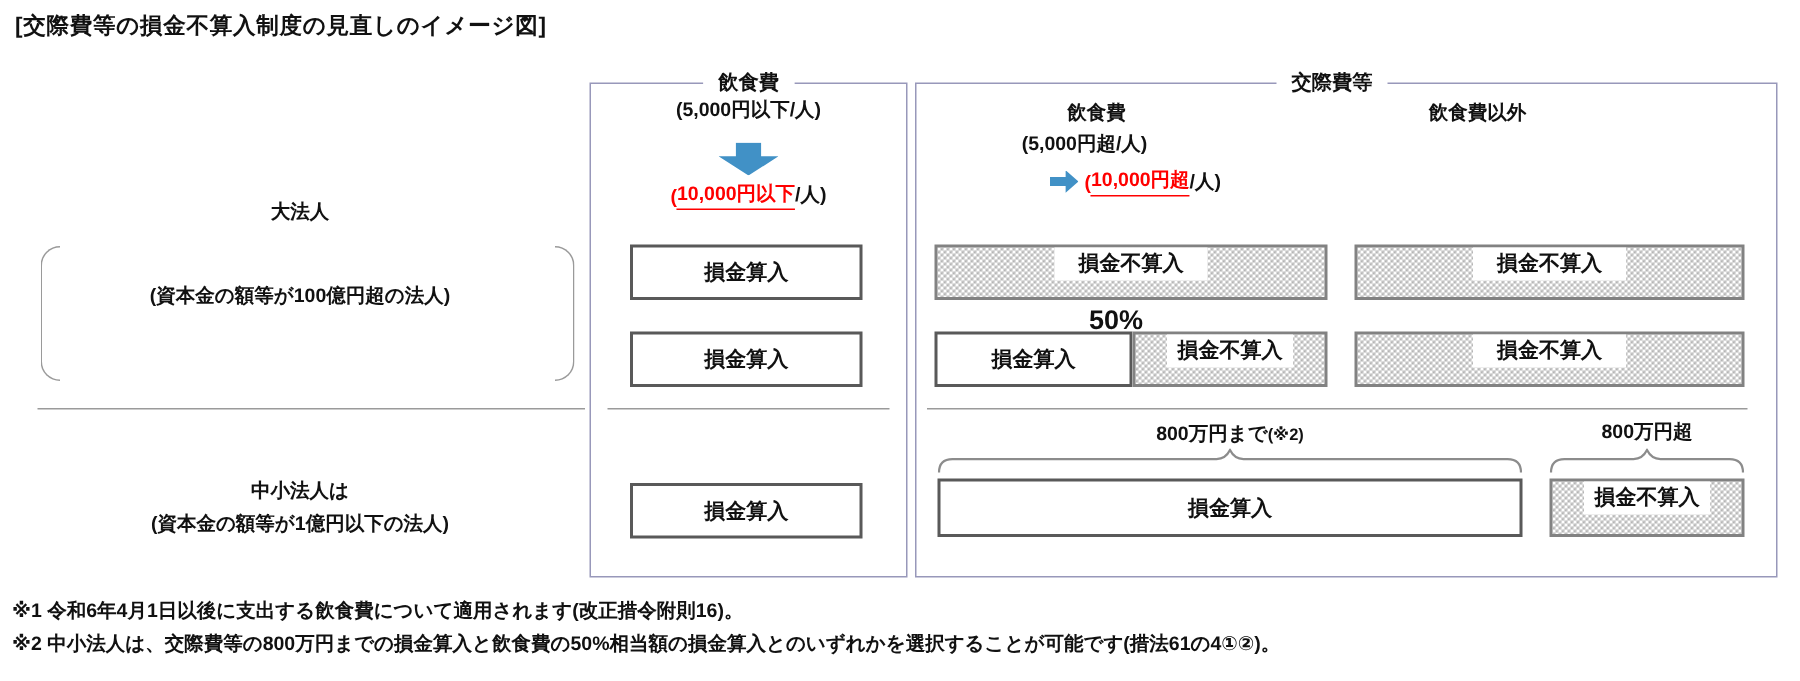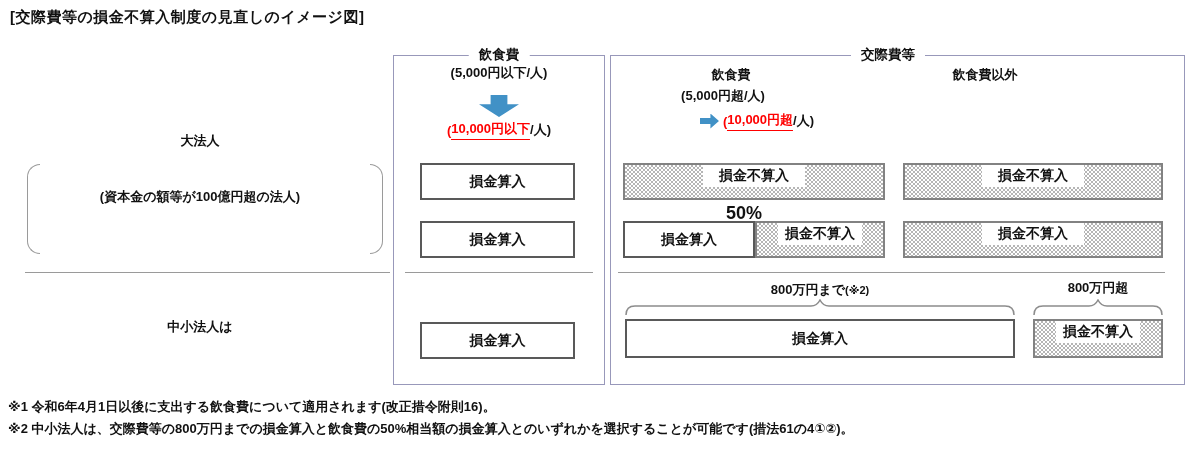--- a/index.html
+++ b/index.html
@@ -55,20 +55,21 @@
 
   <div class="abs cx onborder" style="left:499px;top:46px;">飲食費</div>
   <div class="abs cx onborder" style="left:888px;top:46px;">交際費等</div>
 
   <div class="abs cx t13 nw" style="left:200px;top:132px;">大法人</div>
   <div class="abs bracket-l" style="left:27px;top:164px;width:13px;height:90px;"></div>
   <div class="abs bracket-r" style="left:370px;top:164px;width:13px;height:90px;"></div>
   <div class="abs cx t13 nw lblline" style="left:200px;top:173px;">(資本金の額等が100億円超の法人)</div>
   <div class="abs hr" style="left:25px;top:272px;width:365px;"></div>
   <div class="abs cx t13 nw" style="left:200px;top:318px;">中小法人は</div>
+  <div class="abs cx t13 nw" style="left:200px;top:340px;">(資本金の額等が1億円以下の法人)</div>
 
   <div class="abs cx t13 nw" style="left:499px;top:64px;">(5,000円以下/人)</div>
   <div class="abs cx arrow-down" style="left:499px;top:95px;width:40px;height:22px;"></div>
   <div class="abs cx t13 nw rowflex" style="left:499px;top:120px;">
     <span class="red">(</span>
       <span class="redu">10,000円以下</span>
       <span>/人)</span>
   </div>
 
   <div class="abs dedbox" style="left:420px;top:163px;width:155px;height:37px;">損金算入</div>

